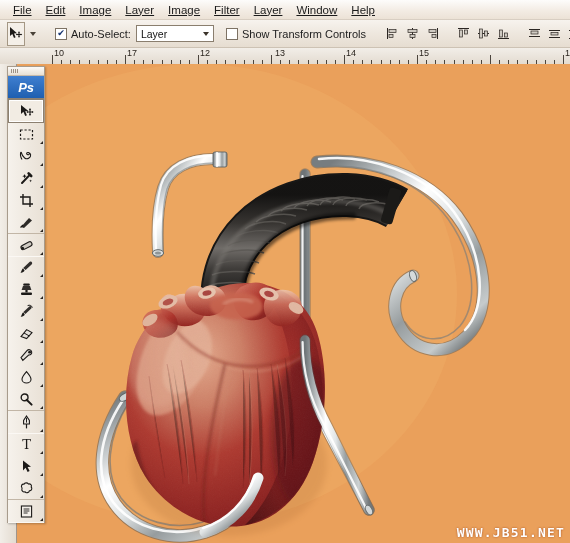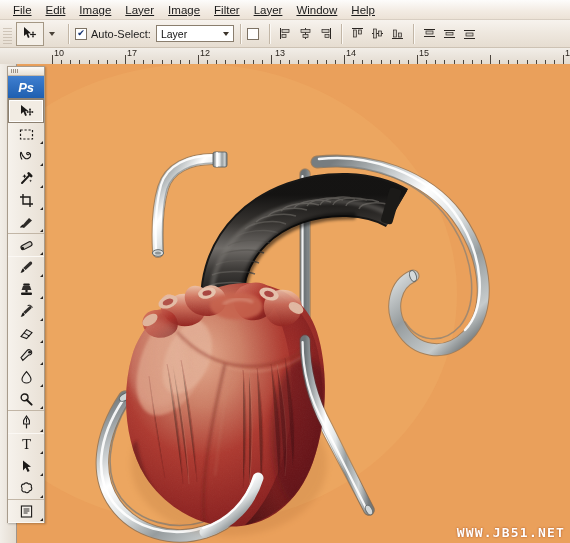--- a/index.html
+++ b/index.html
@@ -196,20 +196,21 @@
       <span class="ob-combo">
         <span>Layer</span>
         <span class="caret"></span>
       </span>
     </div>
 
     <div class="ob-sep"></div>
 
     <div class="cbx-wrap">
       <span class="cbx"></span>
+      <span class="ob-label">Show Transform Controls</span>
     </div>
 
     <div class="ob-sep"></div>
 
     <div class="align-group">
       <div class="align-btn">
         <svg width="13" height="13" viewBox="0 0 13 13">
           <rect x="1" y="1" width="1" height="11" fill="#2b2622"></rect>
           <rect x="3" y="2.5" width="7" height="3" fill="#cfcac2" stroke="#2b2622" stroke-width=".7"></rect>
           <rect x="3" y="7.5" width="4" height="3" fill="#cfcac2" stroke="#2b2622" stroke-width=".7"></rect>

